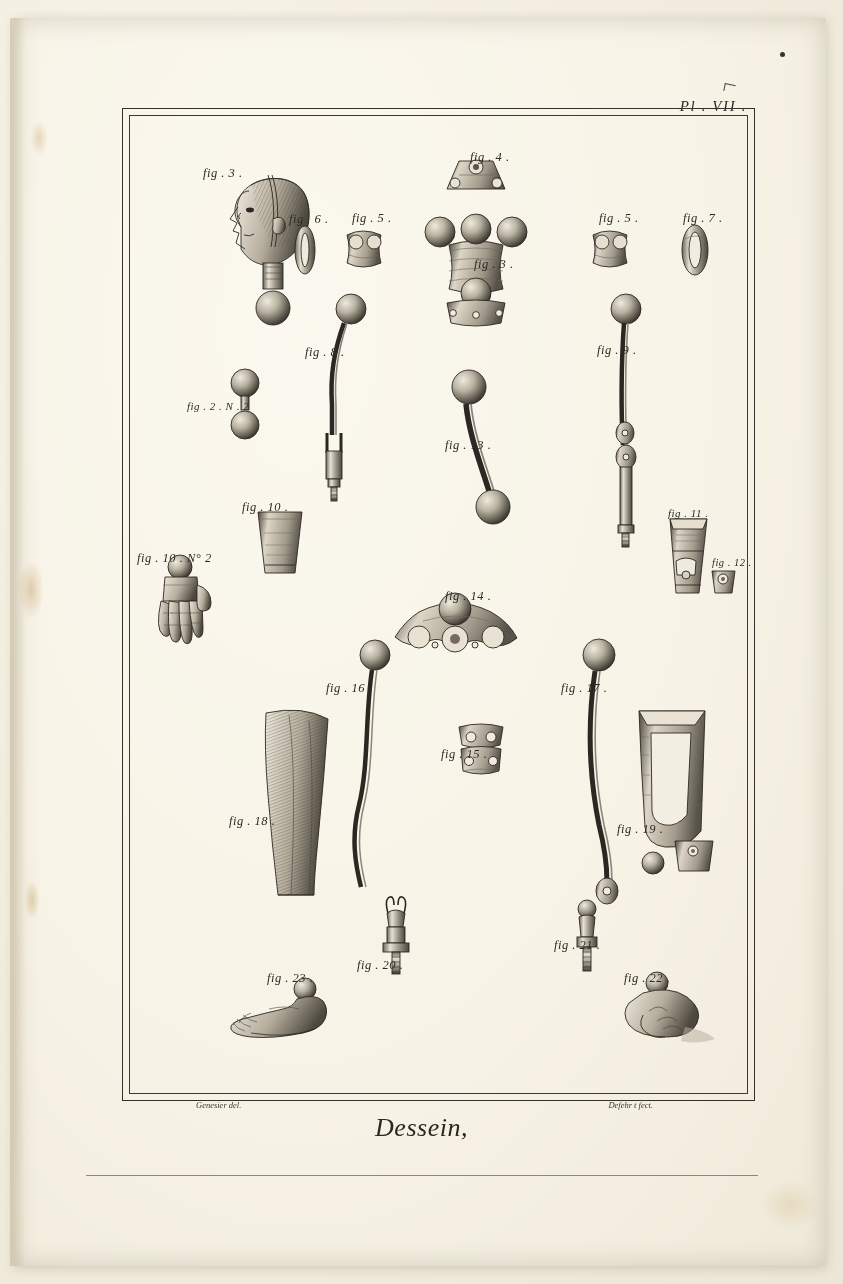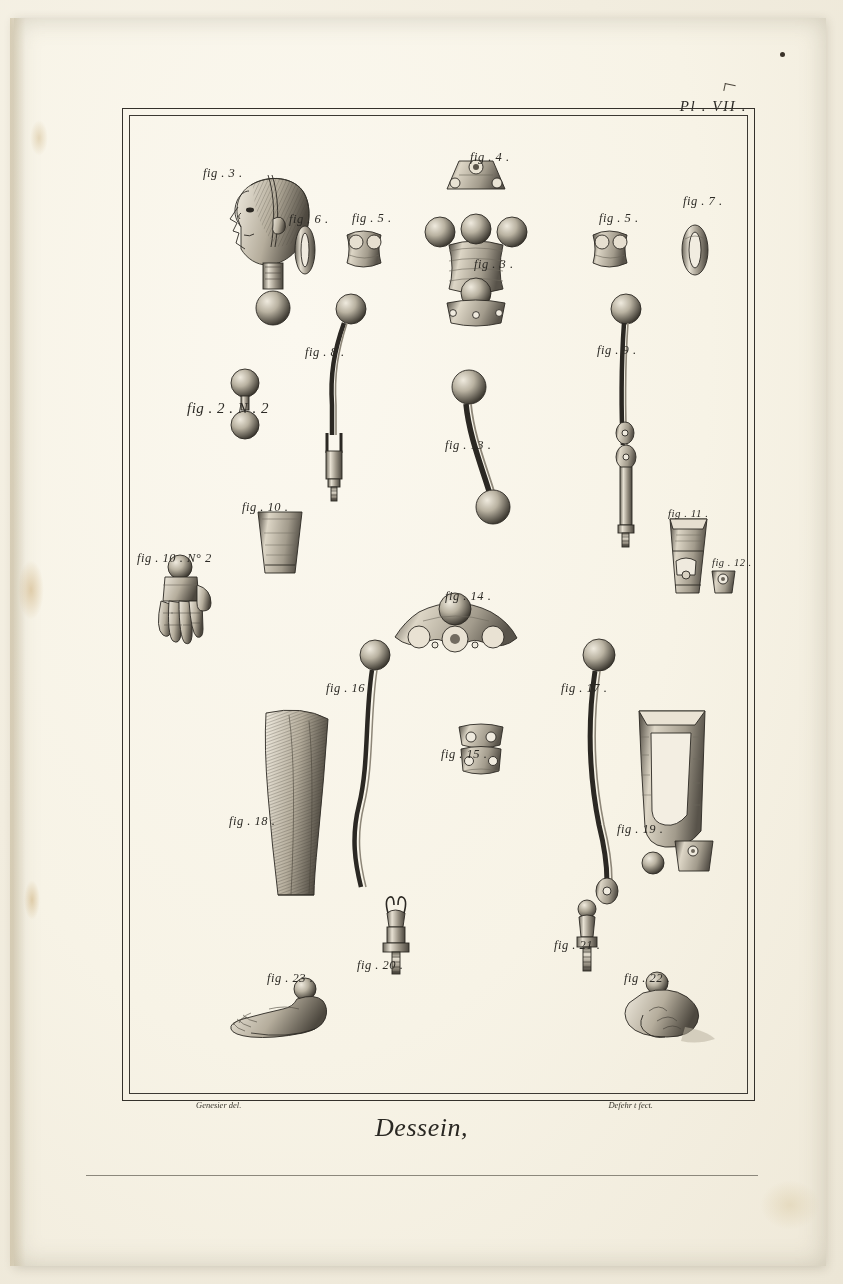--- a/index.html
+++ b/index.html
@@ -448,27 +448,27 @@
         <path d="M118 902 q-12 4 -14 8 M122 898 q-10 4 -12 10" fill="none" stroke="#4b463d" stroke-width="0.6"></path>
         <path d="M104 908 q4 6 12 8 M108 904 q6 6 14 8 M114 900 q6 6 14 7" fill="none" stroke="#4b463d" stroke-width="0.6"></path>
         <path d="M140 894 q16 -4 30 0" fill="none" stroke="#4b463d" stroke-width="0.6"></path>
         <path d="M122 918 q36 6 64 -4" fill="none" stroke="#2b2823" stroke-width="0.8"></path>
       </g>
 
     </g>
   </svg>
 
   <div class="label" style="left:203px; top:166px; font-size:12.5px;">fig . 3 .</div>
-  <div class="label" style="left:187px; top:400px; font-size:15px;text-align:center;">fig . 2 .  N . 2</div>
+  <div class="label" style="left:187px; top:400px; font-size:11px;text-align:center;">fig . 2 .  N . 2</div>
   <div class="label" style="left:470px; top:150px; font-size:12.5px;">fig . 4 .</div>
   <div class="label" style="left:289px; top:212px; font-size:12.5px;">fig . 6 .</div>
   <div class="label" style="left:352px; top:211px; font-size:12.5px;">fig . 5 .</div>
   <div class="label" style="left:458px; top:257px; font-size:12.5px;margin-left:16px;">fig .        3 .</div>
   <div class="label" style="left:599px; top:211px; font-size:12.5px;">fig . 5 .</div>
-  <div class="label" style="left:683px; top:194px; font-size:12.5px;">fig . 7 .</div>
+  <div class="label" style="left:683px; top:211px; font-size:12.5px;">fig . 7 .</div>
   <div class="label" style="left:305px; top:345px; font-size:12.5px;text-align:center;">fig . 8 .</div>
   <div class="label" style="left:597px; top:343px; font-size:12.5px;">fig . 9 .</div>
   <div class="label" style="left:445px; top:438px; font-size:12.5px;">fig .       13 .</div>
   <div class="label" style="left:242px; top:500px; font-size:12.5px;">fig . 10 .</div>
   <div class="label" style="left:137px; top:551px; font-size:12.5px;">fig . 10 . N° 2</div>
   <div class="label" style="left:668px; top:507px; font-size:11px;">fig . 11 .</div>
   <div class="label" style="left:712px; top:557px; font-size:10.5px;">fig . 12 .</div>
   <div class="label" style="left:445px; top:589px; font-size:12.5px;">fig .      14 .</div>
   <div class="label" style="left:326px; top:681px; font-size:12.5px;">fig .     16 .</div>
   <div class="label" style="left:561px; top:681px; font-size:12.5px;">fig .     17 .</div>

